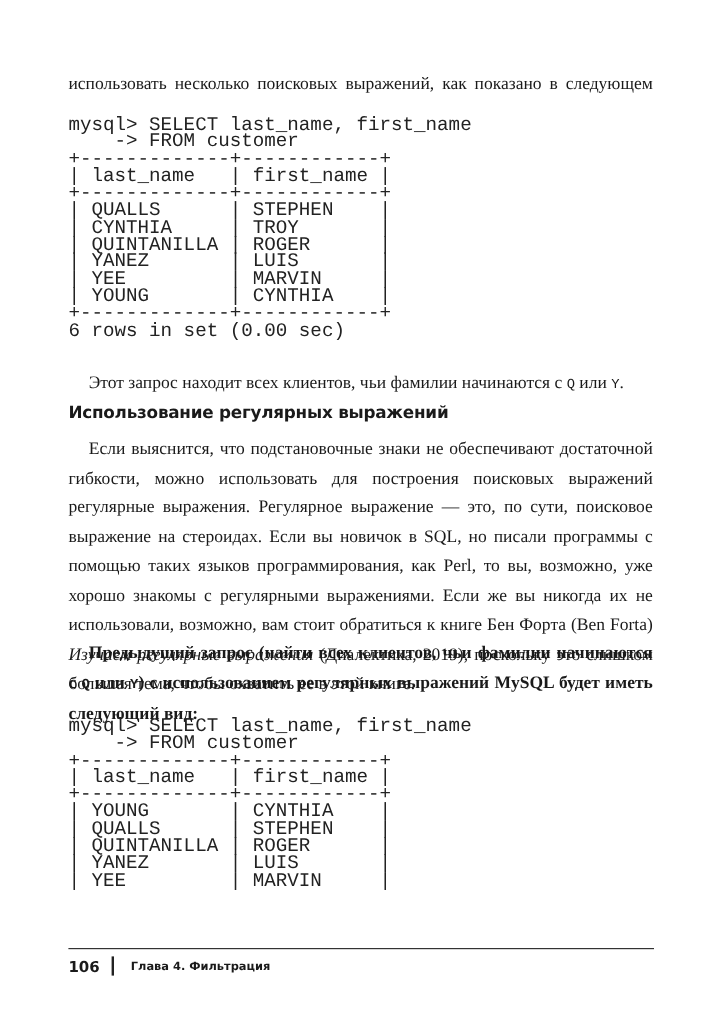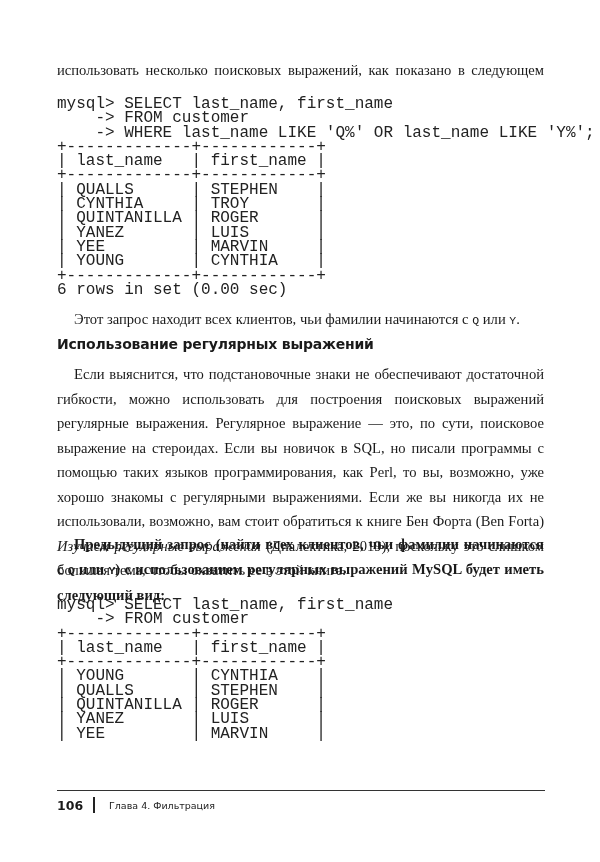--- a/index.html
+++ b/index.html
@@ -8,36 +8,35 @@
   .p { font-family: "Liberation Serif", "DejaVu Serif", serif; font-size: 14.6px; line-height: 24.5px; text-align: justify; margin: 0; }
   .indent { text-indent: 17px; }
   .code { font-family: "Liberation Mono", "DejaVu Sans Mono", monospace; font-size: 16px; line-height: 14.3px; white-space: pre; margin: 0; color: #222; }
   .mono-inline { font-family: "Liberation Mono", "DejaVu Sans Mono", monospace; font-size: 11.5px; }
   h2.heading { font-family: "DejaVu Sans", "Liberation Sans", sans-serif; font-weight: bold; font-size: 14px; margin: 0; letter-spacing: -0.2px; }
   .abs { position: absolute; left: 0; }
   .footer-rule { position: absolute; left: 57px; width: 488px; top: 790px; height: 0; border-top: 1.3px solid #333; }
   .footer { position: absolute; left: 57px; top: 795px; height: 20px; display: flex; align-items: center; font-family: "DejaVu Sans", "Liberation Sans", sans-serif; }
   .page-num { font-weight: bold; font-size: 12.5px; width: 28px; }
   .footer-sep { display: inline-block; width: 2px; height: 16px; background: #222; margin: 0 14px 0 8px; }
-  .chapter { font-weight: normal; font-size: 9.5px; }
+  .chapter { font-weight: bold; font-size: 9.5px; }
   i { }
 </style>
 </head>
 <body>
 
 <div class="page">
 
   <div class="abs" style="top:58px; width:487px;">
     <p class="p" style="text-align-last: justify;">использовать несколько поисковых выражений, как показано в следующем</p>
   </div>
 
   <div class="abs" style="top:97px;">
     <pre class="code">mysql&gt; SELECT last_name, first_name</pre>
     <pre class="code">    -&gt; FROM customer</pre>
-    <pre class="code">    -&gt; WHERE last_name LIKE 'Q%' OR last_name LIKE 'Y%';</pre>
     <pre class="code">+-------------+------------+</pre>
     <pre class="code">| last_name   | first_name |</pre>
     <pre class="code">+-------------+------------+</pre>
     <pre class="code">| QUALLS      | STEPHEN    |</pre>
     <pre class="code">| CYNTHIA     | TROY       |</pre>
     <pre class="code">| QUINTANILLA | ROGER      |</pre>
     <pre class="code">| YANEZ       | LUIS       |</pre>
     <pre class="code">| YEE         | MARVIN     |</pre>
     <pre class="code">| YOUNG       | CYNTHIA    |</pre>
     <pre class="code">+-------------+------------+</pre>

